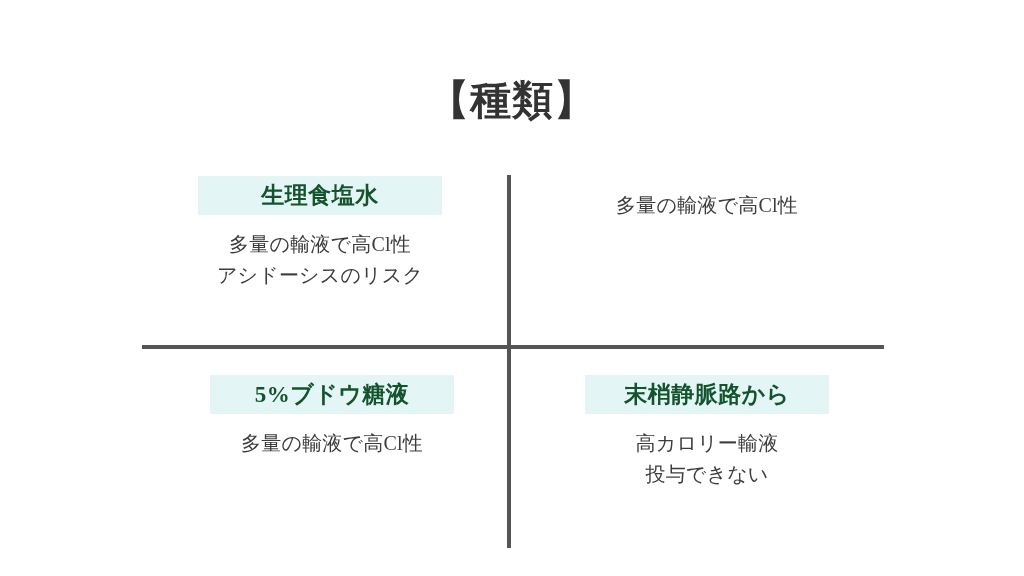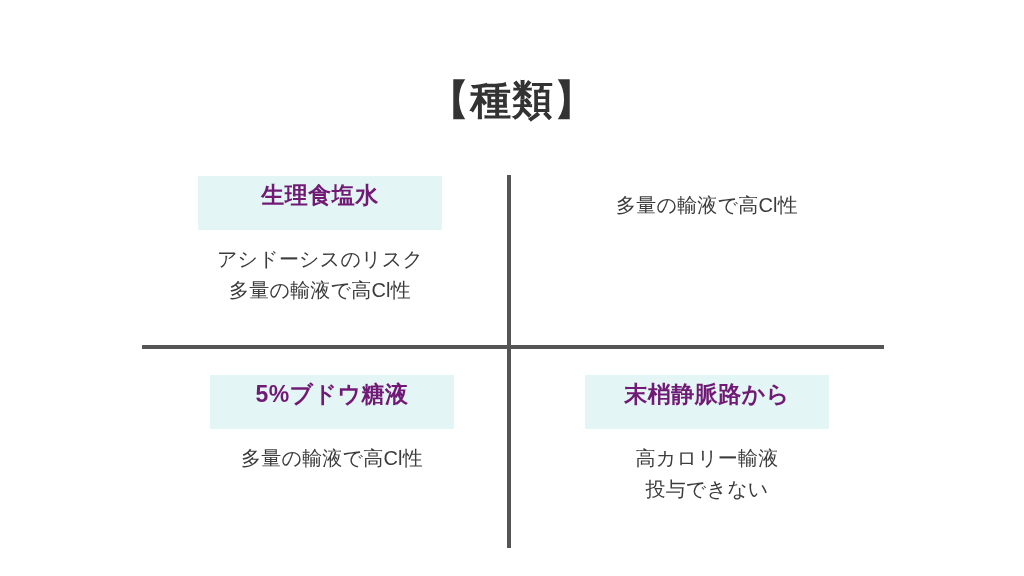--- a/index.html
+++ b/index.html
@@ -14,20 +14,21 @@
     font-family: "Liberation Sans", "DejaVu Sans", sans-serif;
     overflow: hidden;
     position: relative;
   }
 
   .slide {
     position: relative;
     width: 1024px;
     height: 576px;
     background: #ffffff;
+    font-family: Liberation Serif, serif;
   }
 
   
   .slide-title {
     position: absolute;
     left: 0;
     top: 76px;
     width: 1024px;
     text-align: center;
     font-size: 41px;
@@ -63,25 +64,25 @@
     text-align: center;
   }
   .quadrant.q-tl { left: 124px;  top: 176px; }
   .quadrant.q-tr { left: 511px;  top: 176px; }
   .quadrant.q-bl { left: 136px;  top: 375px; }
   .quadrant.q-br { left: 511px;  top: 375px; }
 
   .quadrant-header {
     display: inline-block;
     background: #e3f6f5;
-    color: #701a75;
+    color: #14532d;
     font-size: 23px;
     font-weight: bold;
     line-height: 39px;
-    height: 54px;
+    height: 39px;
     width: 244px;
     letter-spacing: 0.02em;
     white-space: nowrap;
     box-sizing: border-box;
   }
 
   .quadrant-body {
     margin-top: 14px;
     font-size: 20px;
     color: #3c3c3c;
@@ -99,22 +100,22 @@
 <div class="slide">
 
   <div class="slide-title">【種類】</div>
 
   <div class="divider-horizontal"></div>
   <div class="divider-vertical"></div>
 
   <div class="quadrant q-tl">
     <div class="quadrant-header">生理食塩水</div>
     <div class="quadrant-body">
+      <span class="line">多量の輸液で高Cl性</span>
       <span class="line">アシドーシスのリスク</span>
-      <span class="line">多量の輸液で高Cl性</span>
     </div>
   </div>
 
   <div class="quadrant q-tr">
     <div class="quadrant-body">
       <span class="line">多量の輸液で高Cl性</span>
     </div>
   </div>
 
   <div class="quadrant q-bl">

